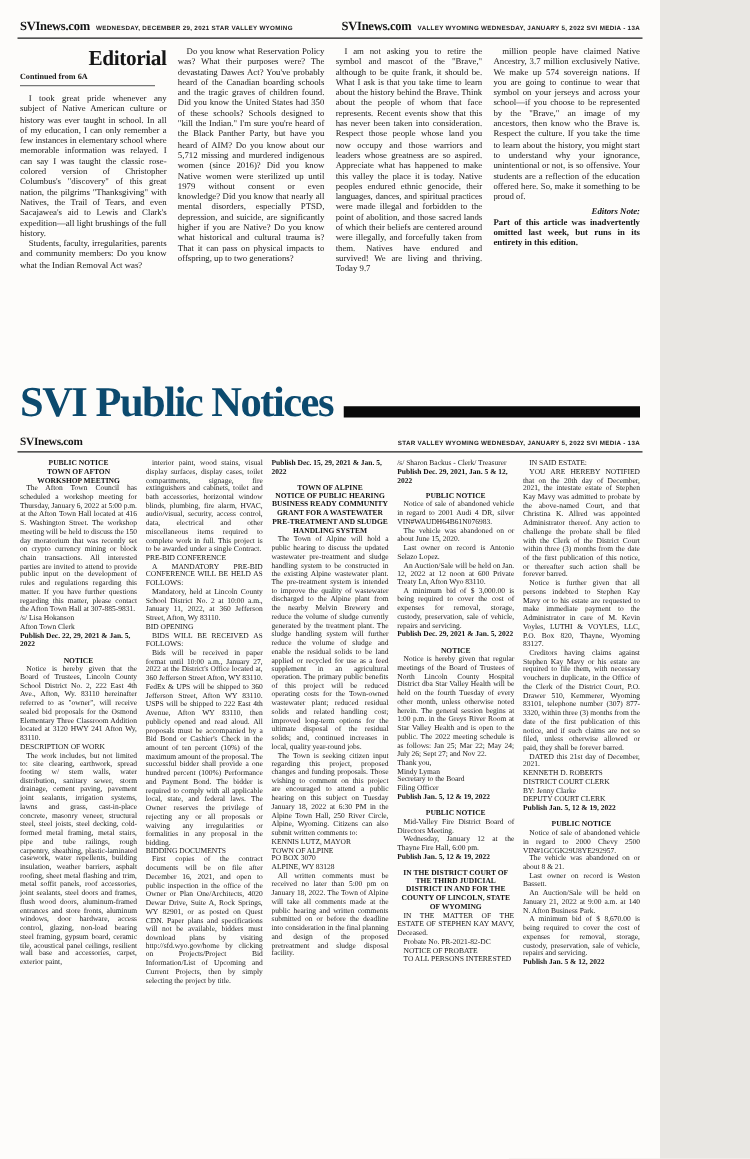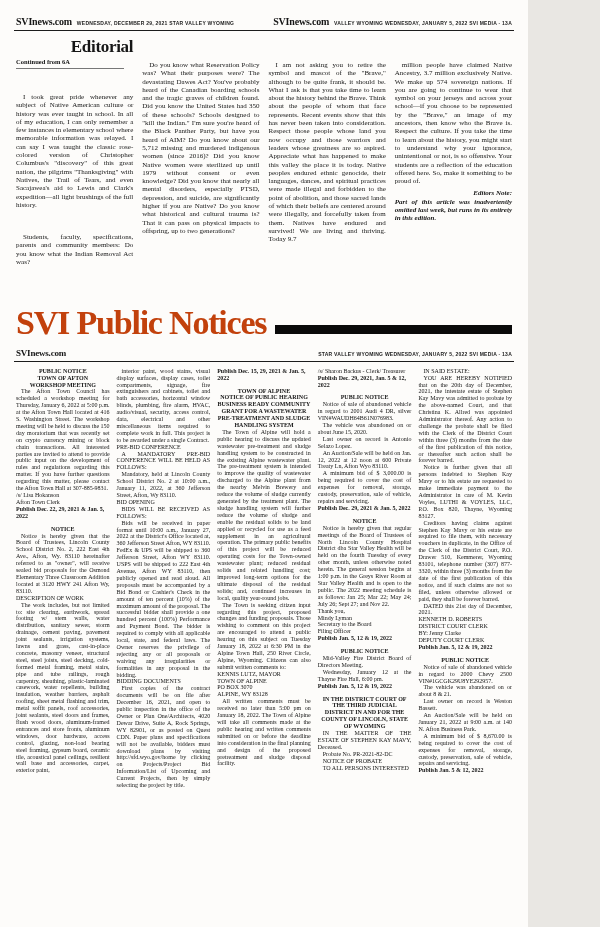--- a/index.html
+++ b/index.html
@@ -13,32 +13,32 @@
             border-bottom:1px solid #1c1c1c; padding:0 2px 3px; }
   .mh-half { display:flex; align-items:baseline; gap:5px; }
   .brand { font-weight:bold; font-size:10px; letter-spacing:-0.2px; }
   .dateline { font-family:"Liberation Sans", sans-serif; font-weight:bold;
               font-size:5px; letter-spacing:.25px; text-transform:uppercase; color:#222; }
 
   
   .ed-cols { display:flex; gap:9px; padding:6px 2px 4px; height:262px; overflow:hidden; }
   .ed-col { flex:1 1 0; font-size:7px; line-height:8.3px; text-align:justify;
             hyphens:auto; -webkit-hyphens:auto; }
-  .ed-col .blk-p { text-indent:7px;margin-top:24px; }
+  .ed-col .blk-p { text-indent:7px; }
   .blk-title { font-size:17px; line-height:1.1; font-weight:bold; text-align:right;
                text-indent:0; margin:1px 0 0; letter-spacing:-0.3px; }
   .blk-cont { font-size:6.5px; font-weight:bold; text-align:left; text-indent:0;
               margin:1px 0 6px; padding-bottom:2px; border-bottom:1px solid #777; width:92%; }
   .blk-eh { font-weight:bold; font-style:italic; text-align:right; margin-top:4px; }
-  .blk-ep { font-weight:bold; font-style:italic; text-align:justify; }
+  .blk-ep { font-weight:bold; text-align:justify; }
 
   
   .pn-head { display:flex; align-items:flex-end; gap:9px; padding:12px 2px 0; }
   .pn-title { font-size:34px; line-height:1.05; font-weight:bold; letter-spacing:-1.2px;
-              white-space:nowrap; color:#c2410c; }
+              white-space:nowrap; color:#0c4a6e; }
   .pn-bar { flex:1 1 auto; height:9px; background:#0a0a0a; margin-bottom:7px; }
 
   .mh-two { display:flex; justify-content:space-between; align-items:baseline;
             border-bottom:1px solid #1c1c1c; padding:5px 2px 3px; margin-top:2px; }
   .brand2 { font-weight:bold; font-size:9px; letter-spacing:-0.2px; }
   .dateline2 { font-family:"Liberation Sans", sans-serif; font-weight:bold;
                font-size:5px; letter-spacing:.25px; text-transform:uppercase; color:#222; }
 
   
   .pn-cols { display:flex; gap:7px; padding:6px 2px 0; height:540px; overflow:hidden; }
@@ -64,21 +64,21 @@
       <span class="brand">SVInews.com</span>
       <span class="dateline">VALLEY WYOMING WEDNESDAY, JANUARY 5, 2022 SVI MEDIA - 13A</span>
     </div>
   </header>
 
   <section class="ed-cols">
       <div class="ed-col">
         <div class="blk blk-title">Editorial</div>
         <div class="blk blk-cont">Continued from 6A</div>
         <div class="blk blk-p">I took great pride whenever any subject of Native American culture or history was ever taught in school. In all of my education, I can only remember a few instances in elementary school where memorable information was relayed. I can say I was taught the classic rose-colored version of Christopher Columbus's "discovery" of this great nation, the pilgrims "Thanksgiving" with Natives, the Trail of Tears, and even Sacajawea's aid to Lewis and Clark's expedition—all light brushings of the full history.</div>
-        <div class="blk blk-p">Students, faculty, specifications, parents and community members: Do you know what the Indian Removal Act was?</div>
+        <div class="blk blk-p">Students, faculty, irregularities, parents and community members: Do you know what the Indian Removal Act was?</div>
       </div>
       <div class="ed-col">
         <div class="blk blk-p">Do you know what Reservation Policy was? What their purposes were? The devastating Dawes Act? You've probably heard of the Canadian boarding schools and the tragic graves of children found. Did you know the United States had 350 of these schools? Schools designed to "kill the Indian." I'm sure you're heard of the Black Panther Party, but have you heard of AIM? Do you know about our 5,712 missing and murdered indigenous women (since 2016)? Did you know Native women were sterilized up until 1979 without consent or even knowledge? Did you know that nearly all mental disorders, especially PTSD, depression, and suicide, are significantly higher if you are Native? Do you know what historical and cultural trauma is? That it can pass on physical impacts to offspring, up to two generations?</div>
       </div>
       <div class="ed-col">
         <div class="blk blk-p">I am not asking you to retire the symbol and mascot of the "Brave," although to be quite frank, it should be. What I ask is that you take time to learn about the history behind the Brave. Think about the people of whom that face represents. Recent events show that this has never been taken into consideration. Respect those people whose land you now occupy and those warriors and leaders whose greatness are so aspired. Appreciate what has happened to make this valley the place it is today. Native peoples endured ethnic genocide, their languages, dances, and spiritual practices were made illegal and forbidden to the point of abolition, and those sacred lands of which their beliefs are centered around were illegally, and forcefully taken from them. Natives have endured and survived! We are living and thriving. Today 9.7</div>
       </div>
       <div class="ed-col">
         <div class="blk blk-p">million people have claimed Native Ancestry, 3.7 million exclusively Native. We make up 574 sovereign nations. If you are going to continue to wear that symbol on your jerseys and across your school—if you choose to be represented by the "Brave," an image of my ancestors, then know who the Brave is. Respect the culture. If you take the time to learn about the history, you might start to understand why your ignorance, unintentional or not, is so offensive. Your students are a reflection of the education offered here. So, make it something to be proud of.</div>
         <div class="blk blk-eh">Editors Note:</div>

